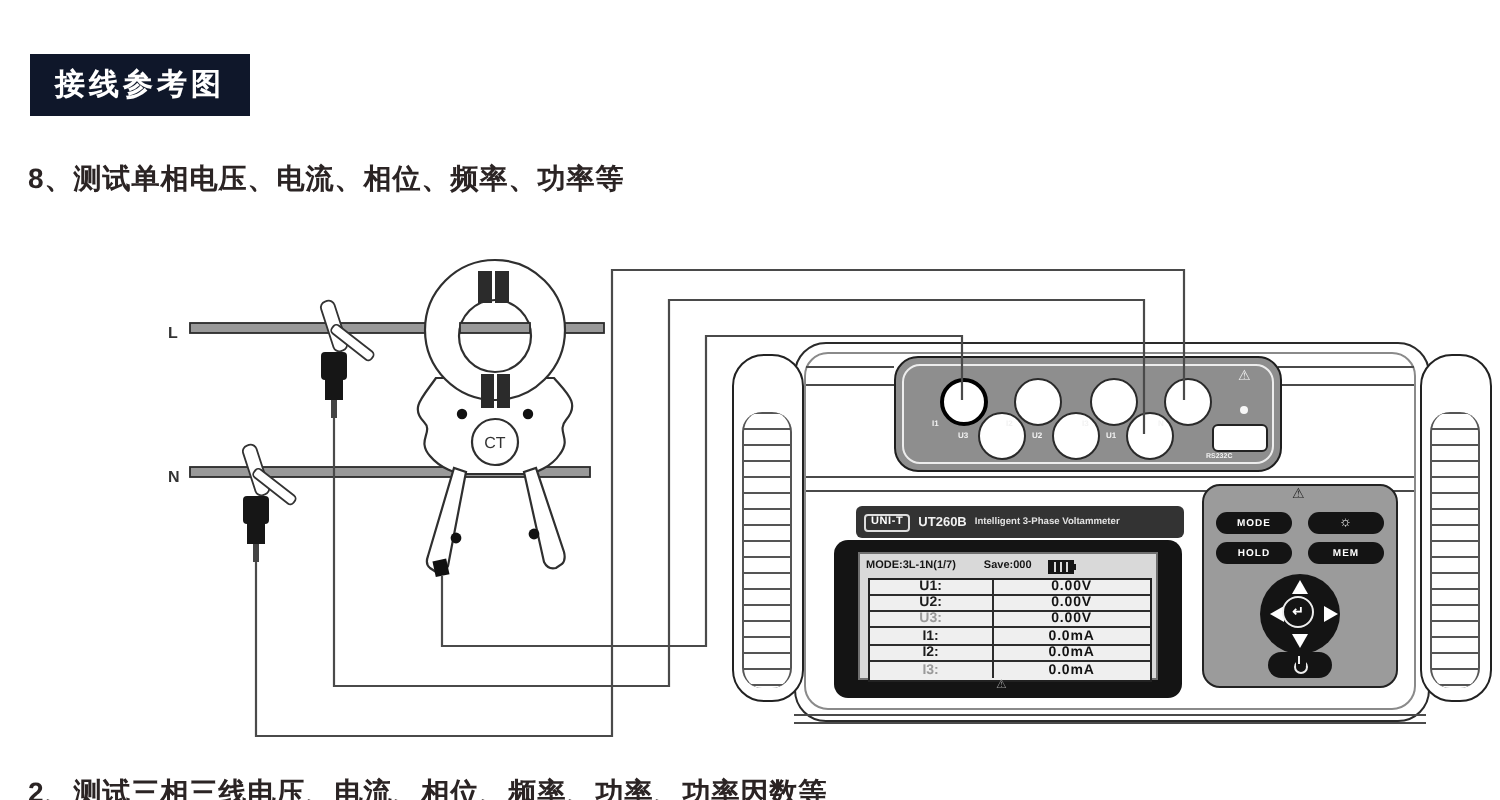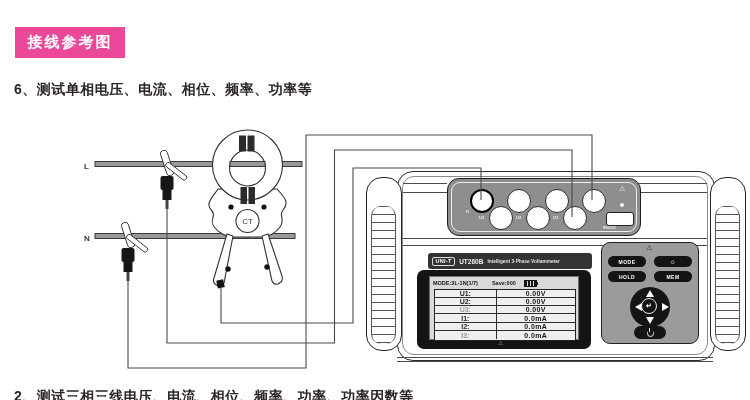--- a/index.html
+++ b/index.html
@@ -1,21 +1,21 @@
 <!DOCTYPE html>
 <html><head>
 <meta charset="utf-8">
 <style>
   html,body{margin:0;padding:0;}
   .page{position:relative;width:750px;height:400px;background:#ffffff;overflow:hidden;
         font-family:"Liberation Sans", sans-serif;}
   .abs{position:absolute;}
 
   
-  .banner{left:15px;top:27px;width:110px;height:31px;background:#ec4899;
+  .banner{left:15px;top:27px;width:110px;height:31px;background:#0f172a;
           display:flex;align-items:center;justify-content:center;}
   .banner span{color:#fff;font-size:15px;font-weight:700;letter-spacing:2px;}
   .h1{left:14px;top:81px;font-size:14px;font-weight:700;color:#2b2424;letter-spacing:.5px;}
   .h2{left:14px;top:388px;font-size:14px;font-weight:700;color:#2b2424;letter-spacing:.5px;}
 
   svg.layer{left:0;top:0;}
   .z1{z-index:1;} .z2{z-index:2;} .z3{z-index:3;pointer-events:none;}
 
   
   .handle{width:34px;height:172px;top:177px;border:1.5px solid #222;border-radius:16px;background:#fff;}
@@ -82,21 +82,21 @@
   .pwr-stem{position:absolute;left:15.4px;top:1.6px;width:1.4px;height:4px;background:#141414;outline:1px solid #141414;border-left:1.4px solid #eee;}
 </style>
 </head>
 <body>
 
 <div class="page">
 
   <div class="abs banner">
     <span>接线参考图</span>
   </div>
-  <div class="abs h1">6、测试单相电压、电流、相位、频率、功率等</div>
+  <div class="abs h1">8、测试单相电压、电流、相位、频率、功率等</div>
   <div class="abs h2">2、测试三相三线电压、电流、相位、频率、功率、功率因数等</div>
 
   <svg class="abs layer z1" width="750" height="400" viewBox="0 0 750 400">
 
     <text x="84" y="169" font-size="8" font-weight="bold" fill="#333">L</text>
     <text x="84" y="241" font-size="8" font-weight="bold" fill="#333">N</text>
     <rect x="95" y="161.5" width="207" height="5" fill="#999" stroke="#2b2b2b" stroke-width="0.9"></rect>
     <rect x="95" y="233.5" width="200" height="5" fill="#999" stroke="#2b2b2b" stroke-width="0.9"></rect>
 
     <g stroke="#2f2f2f" stroke-width="1.1">

